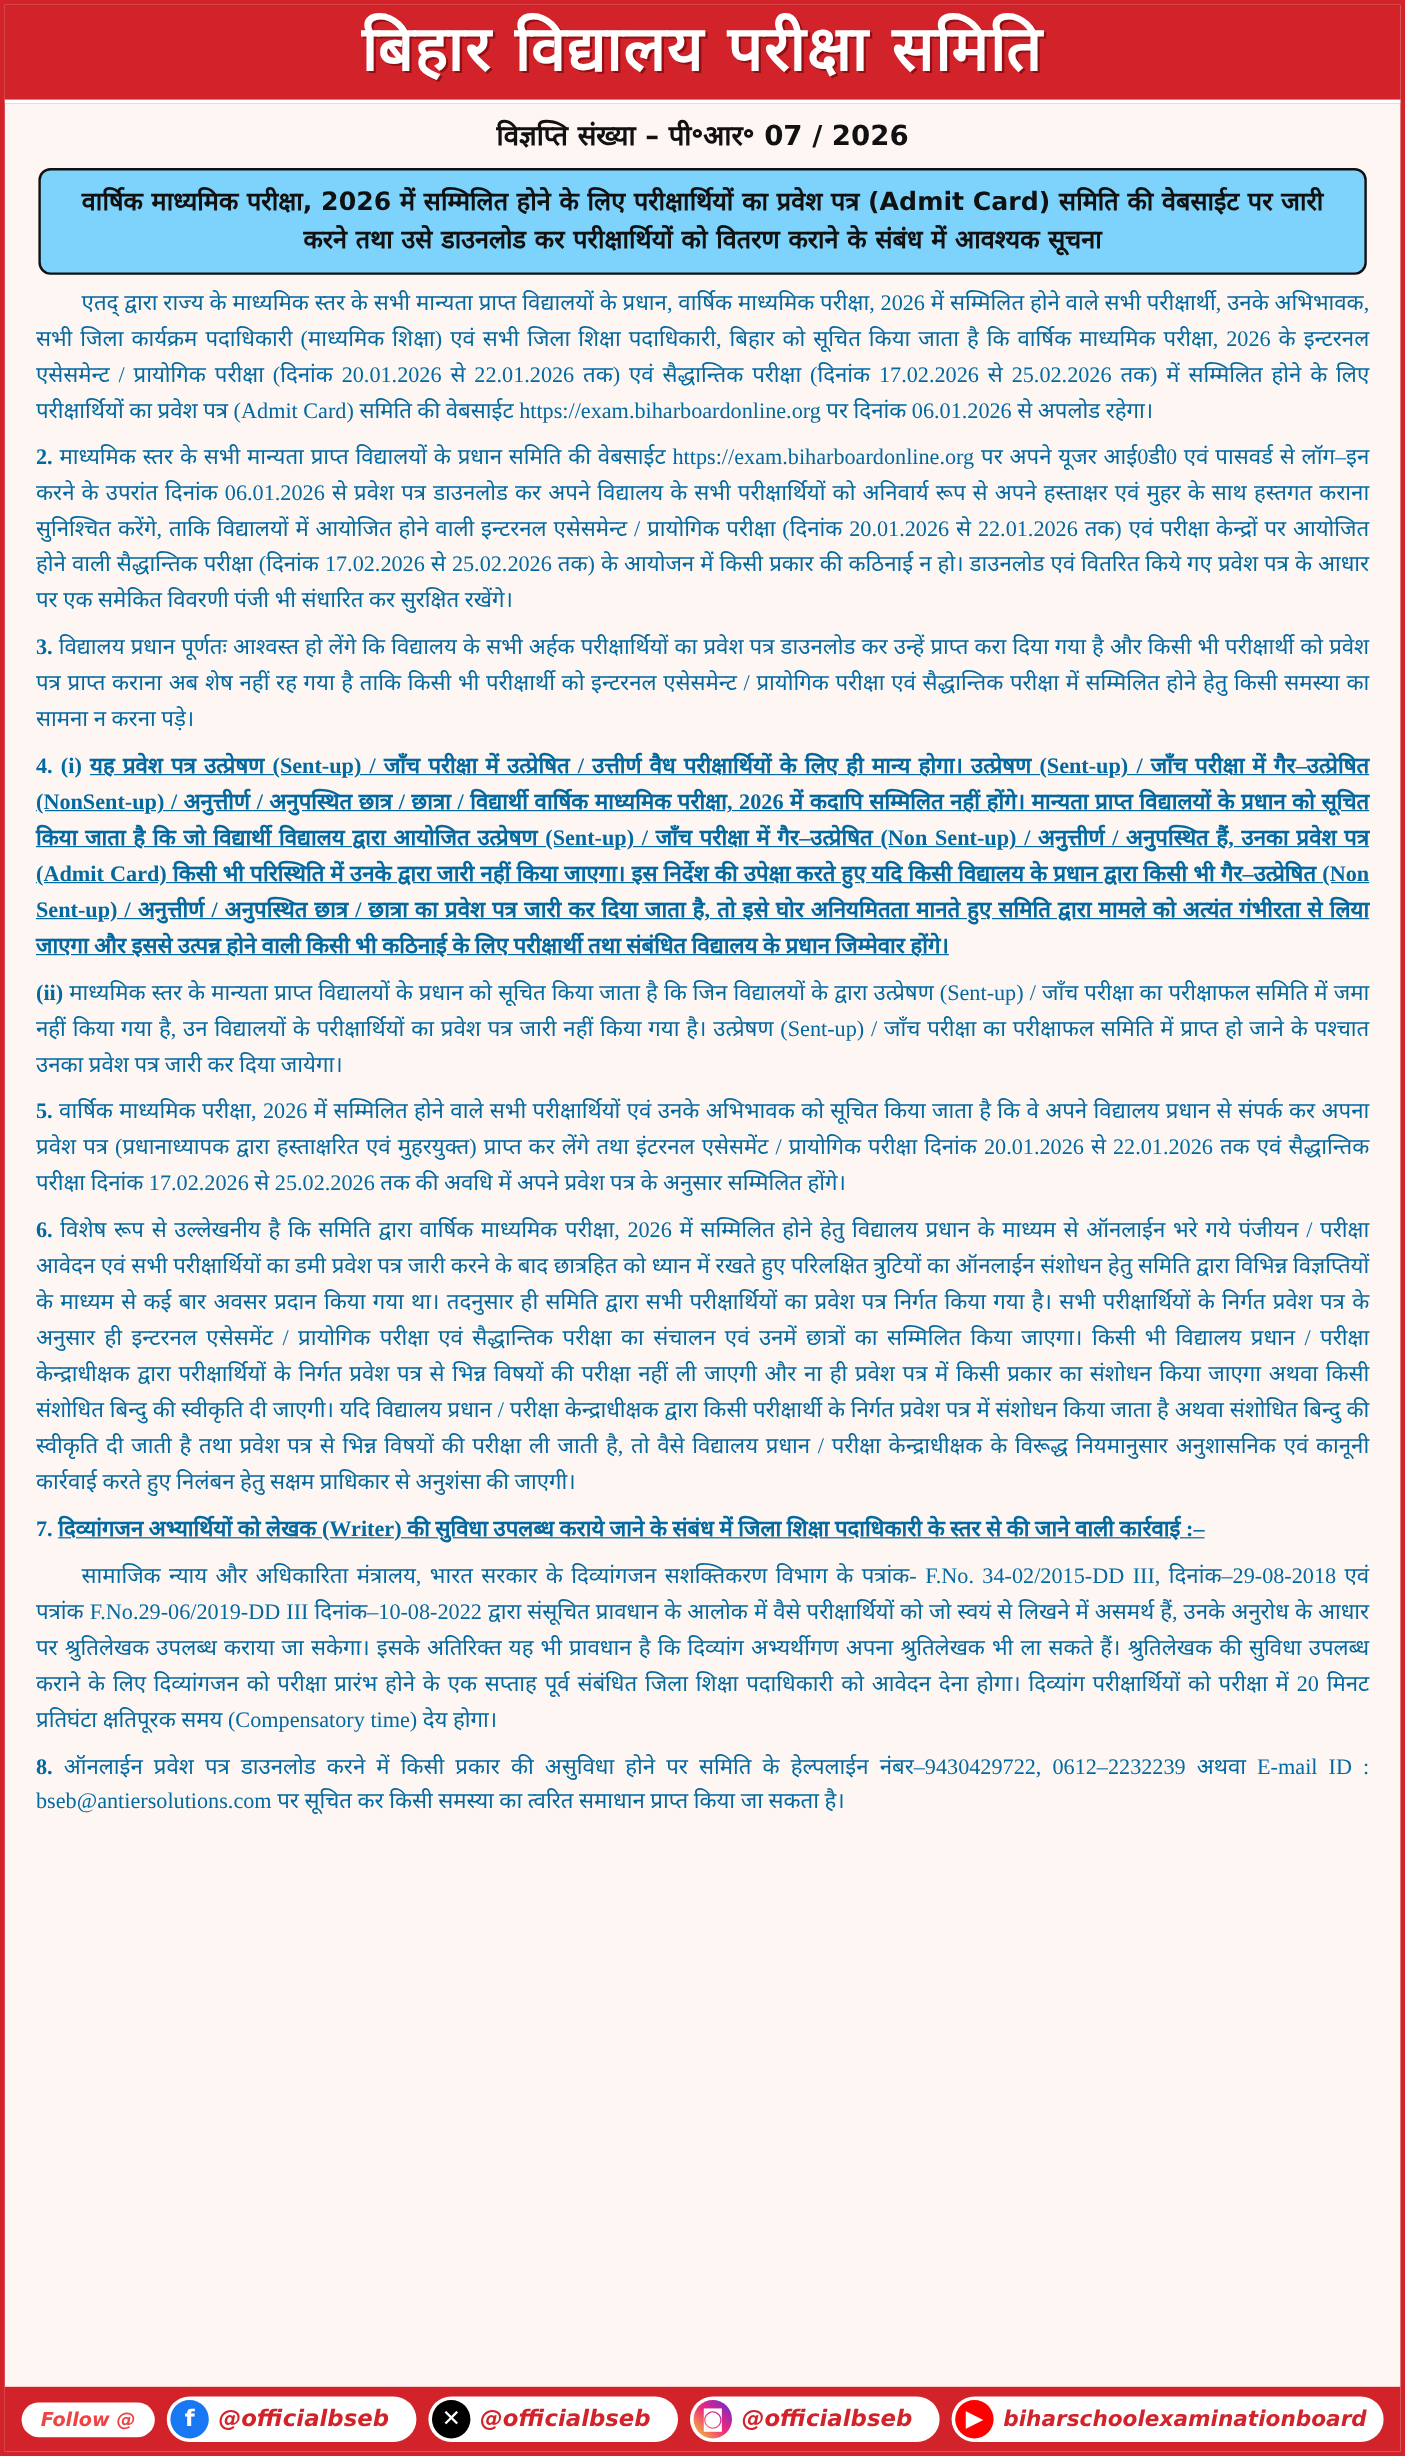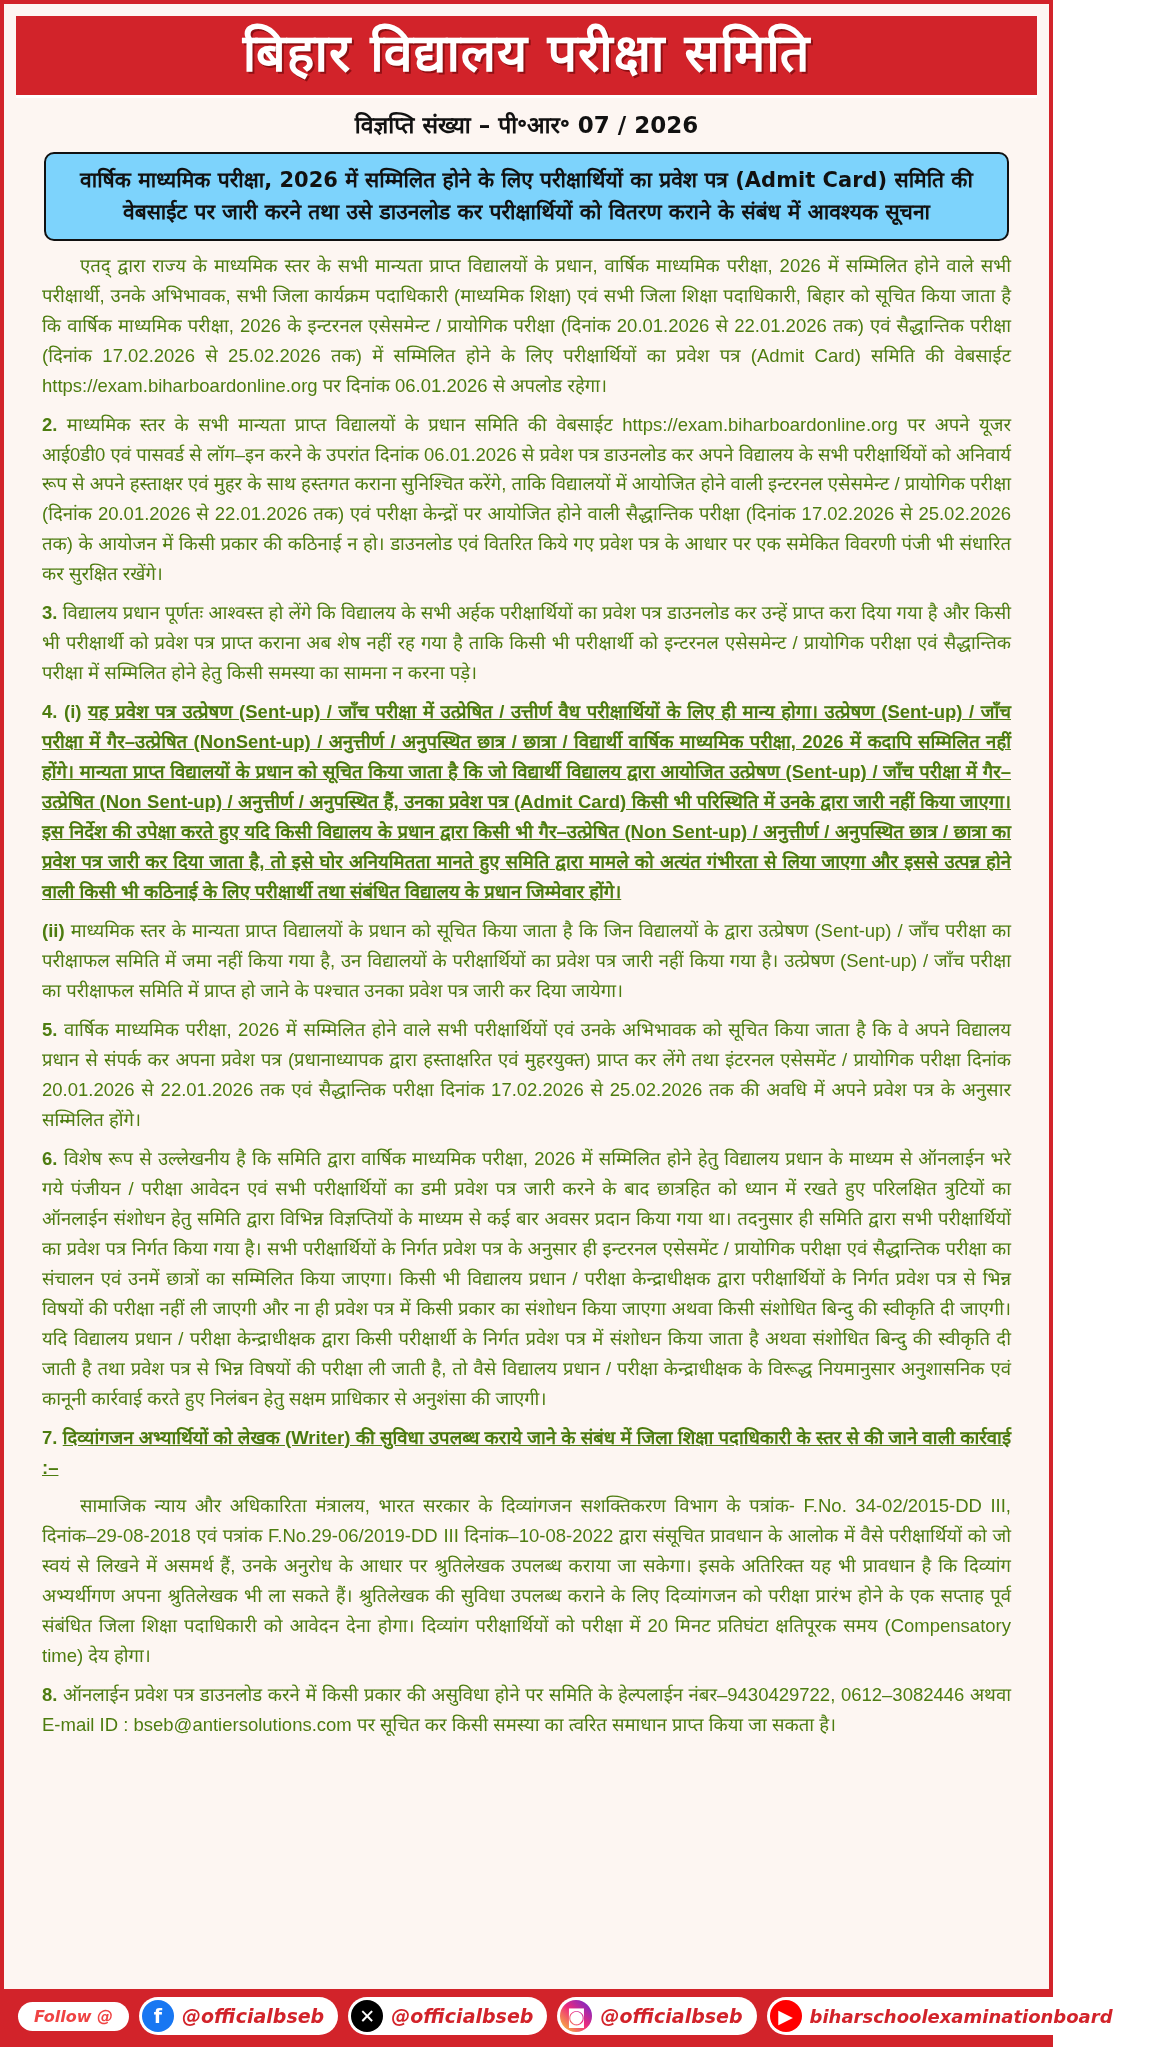--- a/index.html
+++ b/index.html
@@ -4,26 +4,26 @@
 <style>
   html, body {
     margin: 0;
     padding: 0;
     background: #ffffff;
   }
   body {
     font-family: "Liberation Serif", "DejaVu Serif", serif;
   }
   .page {
-    width: 1053px;
+    width: 1171px;
     min-height: 2047px;
     box-sizing: border-box;
     background: #fdf6f2;
     border: 4px solid #d2232a;
-    padding: 12px;
+    padding: 0;
     position: relative;
   }
   .header-band {
     background: #d2232a;
     color: #ffffff;
     text-align: center;
     padding: 10px 0 14px 0;
     border-bottom: 3px solid #ffffff;
   }
   .header-band .title {
@@ -50,22 +50,22 @@
     padding: 10px 18px;
     text-align: center;
     font-size: 21px;
     font-weight: bold;
     line-height: 1.55;
     color: #111111;
     font-family: "DejaVu Sans", sans-serif;
   }
   .body-wrap {
     padding: 0 26px 6px 26px;
-    font-family: Liberation Sans, sans-serif;
-    color: #4d7c0f;
+    font-family: Liberation Serif, serif;
+    color: #0369a1;
   }
   p.para {
     margin: 0 0 9px 0;
     font-size: 18.5px;
     line-height: 1.62;
     text-align: justify;
     text-justify: inter-word;
   }
   p.para.indent {
     text-indent: 38px;
@@ -192,21 +192,21 @@
 
     <p class="para">
       <span class="num">7.</span>
       <b class="u">दिव्यांगजन अभ्यार्थियों को लेखक (Writer) की सुविधा उपलब्ध कराये जाने के संबंध में जिला शिक्षा पदाधिकारी के स्तर से की जाने वाली कार्रवाई :–</b>
     </p>
 
     <p class="para indent">सामाजिक न्याय और अधिकारिता मंत्रालय, भारत सरकार के दिव्यांगजन सशक्तिकरण विभाग के पत्रांक- F.No. 34-02/2015-DD III, दिनांक–29-08-2018 एवं पत्रांक F.No.29-06/2019-DD III दिनांक–10-08-2022 द्वारा संसूचित प्रावधान के आलोक में वैसे परीक्षार्थियों को जो स्वयं से लिखने में असमर्थ हैं, उनके अनुरोध के आधार पर श्रुतिलेखक उपलब्ध कराया जा सकेगा। इसके अतिरिक्त यह भी प्रावधान है कि दिव्यांग अभ्यर्थीगण अपना श्रुतिलेखक भी ला सकते हैं। श्रुतिलेखक की सुविधा उपलब्ध कराने के लिए दिव्यांगजन को परीक्षा प्रारंभ होने के एक सप्ताह पूर्व संबंधित जिला शिक्षा पदाधिकारी को आवेदन देना होगा। दिव्यांग परीक्षार्थियों को परीक्षा में 20 मिनट प्रतिघंटा क्षतिपूरक समय (Compensatory time) देय होगा।</p>
 
     <p class="para">
       <span class="num">8.</span>
-      <span>ऑनलाईन प्रवेश पत्र डाउनलोड करने में किसी प्रकार की असुविधा होने पर समिति के हेल्पलाईन नंबर–9430429722, 0612–3082446 अथवा E-mail ID : bseb@antiersolutions.com पर सूचित कर किसी समस्या का त्वरित समाधान प्राप्त किया जा सकता है।</span>
+      <span>ऑनलाईन प्रवेश पत्र डाउनलोड करने में किसी प्रकार की असुविधा होने पर समिति के हेल्पलाईन नंबर–9430429722, 0612–2232239 अथवा E-mail ID : bseb@antiersolutions.com पर सूचित कर किसी समस्या का त्वरित समाधान प्राप्त किया जा सकता है।</span>
     </p>
 
   </div>
 
 
   <div class="spacer"></div>
 
   <div class="footer-band">
     <div class="follow-pill">Follow @</div>
 

